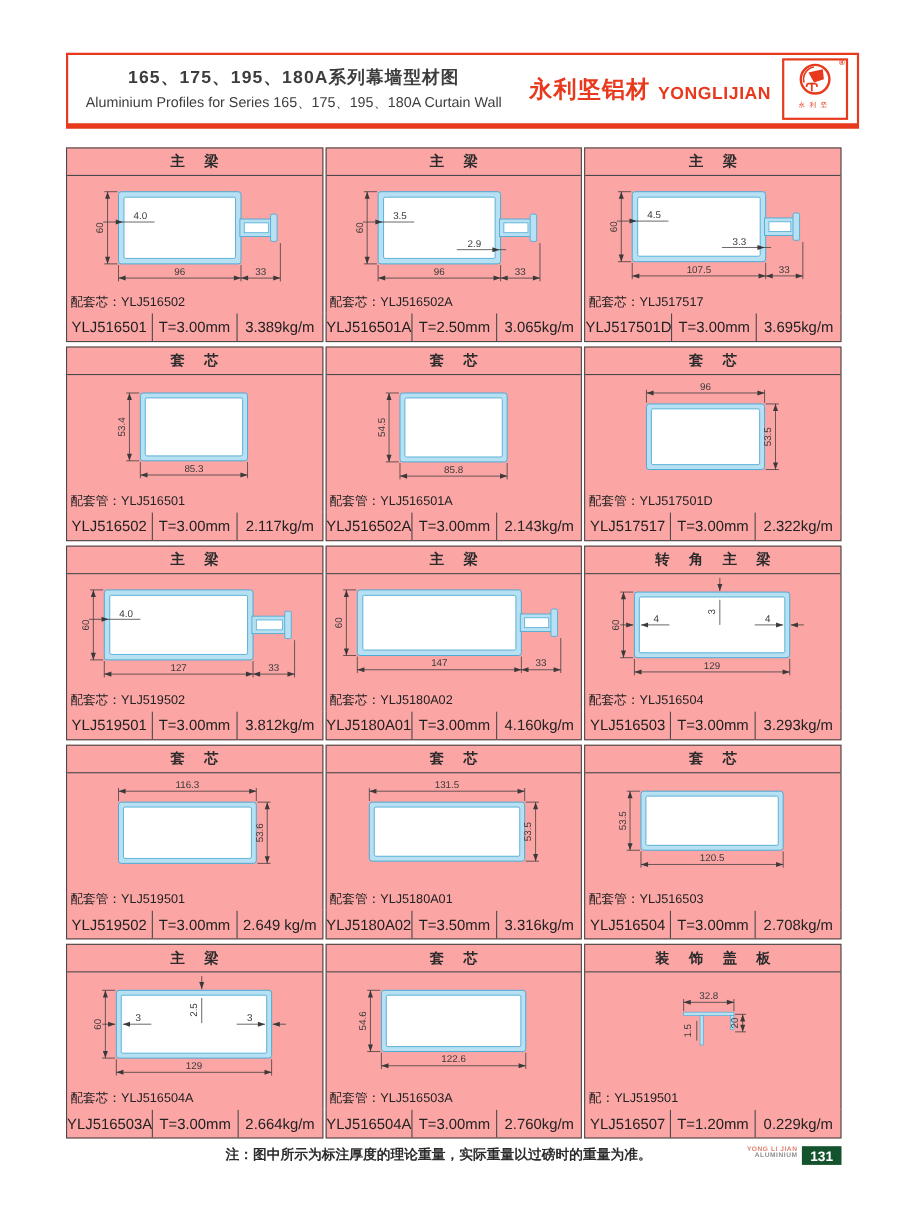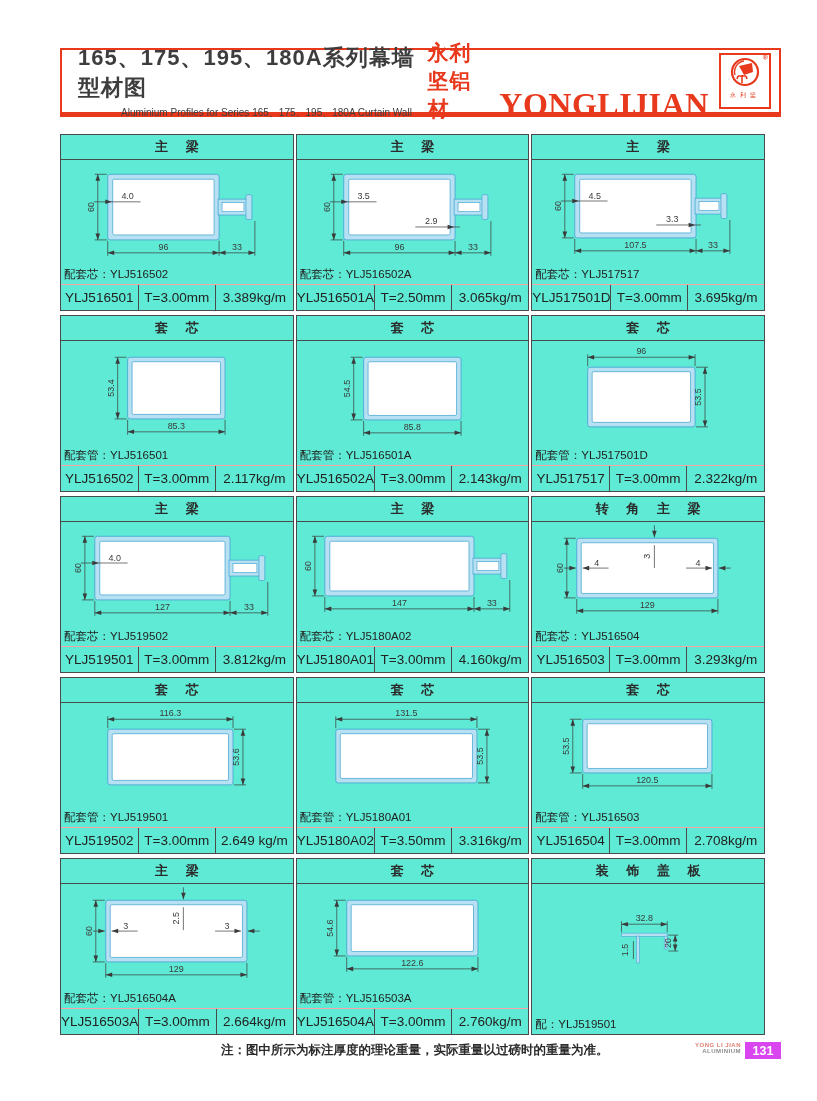--- a/index.html
+++ b/index.html
@@ -4,54 +4,54 @@
 <style>
   html,body{margin:0;padding:0;background:#ffffff;}
   .page{position:relative;width:817px;height:1101px;background:#fff;
         font-family:"Liberation Sans","DejaVu Sans",sans-serif;color:#222;overflow:hidden;}
 
   
   .header{position:absolute;left:60px;top:48px;width:701px;height:62px;
           border:2px solid #e8391d;border-bottom-width:5px;
           display:flex;align-items:center;padding:0 8px;background:#fff;}
   .titles{display:flex;flex-direction:column;justify-content:center;padding-left:8px;}
-  .title-cn{font-size:22px;font-weight:bold;color:#3d3d3d;letter-spacing:1px;}
-  .title-en{font-size:10px;color:#3d3d3d;margin-top:3px;margin-left:43px;}
+  .title-cn{font-size:16px;font-weight:bold;color:#3d3d3d;letter-spacing:1px;text-align:center;}
+  .title-en{font-size:13px;color:#3d3d3d;margin-top:3px;}
   .hspacer{flex:1;}
   .brand{display:flex;align-items:flex-end;margin-right:10px;}
   .brand-cn{font-size:21px;font-weight:900;color:#e8391d;margin-right:7px;letter-spacing:1px;}
-  .brand-en{font-size:32px;font-weight:900;color:#e8391d;letter-spacing:0.5px;font-family:Liberation Serif, serif;}
+  .brand-en{font-size:16px;font-weight:900;color:#e8391d;letter-spacing:0.5px;}
   .logo{position:relative;width:56px;height:52px;border:2px solid #e8391d;background:#fff;
         display:flex;flex-direction:column;align-items:center;justify-content:flex-start;}
   .logo .reg{position:absolute;top:-1px;right:1px;font-size:7px;color:#e8391d;font-weight:bold;}
   .logo-text{font-size:6px;color:#e8391d;letter-spacing:4px;margin-top:-2px;white-space:nowrap;}
 
   
   .grid{position:absolute;left:60px;top:134px;width:705px;
         display:grid;grid-template-columns:repeat(3,1fr);gap:4px 2px;}
-  .block{border:1px solid #4a4a4a;height:175px;display:flex;flex-direction:column;background:#5eead4;}
+  .block{border:1px solid #4a4a4a;height:175px;display:flex;flex-direction:column;background:#fca5a5;}
   .block-title{height:24px;border-bottom:1px solid #4a4a4a;display:flex;align-items:center;
                justify-content:center;font-size:13px;font-weight:bold;color:#2b2b2b;
                letter-spacing:7px;text-indent:7px;}
   .block-body{flex:1;position:relative;}
   .block-body svg{position:absolute;left:0;top:0;width:100%;height:100%;}
   .block-note{position:absolute;left:3px;bottom:2px;font-size:11.5px;color:#222;}
   .block-spec{height:25px;border-top:1px solid #fca5a5;display:flex;font-size:13.5px;}
   .spec-cell{flex:1;display:flex;align-items:center;justify-content:center;
              border-right:1px solid #4a4a4a;white-space:nowrap;}
   .spec-cell.last{border-right:none;}
 
   
-  .footer{position:absolute;left:76px;top:1042px;width:705px;display:flex;align-items:flex-start;}
+  .footer{position:absolute;left:60px;top:1042px;width:705px;display:flex;align-items:flex-start;}
   .foot-note{margin-left:145px;font-size:12.5px;font-weight:bold;color:#2b2b2b;}
   .fspacer{flex:1;}
   .pagebrand{text-align:right;margin-right:4px;line-height:1.05;}
   .pagebrand .l1{font-size:6px;font-weight:bold;color:#e0806f;letter-spacing:0.5px;}
   .pagebrand .l2{font-size:6px;font-weight:bold;color:#8d8d8d;letter-spacing:0.5px;}
-  .pagenum{background:#d946ef;color:#fff;font-weight:bold;font-size:12.5px;
+  .pagenum{background:#14532d;color:#fff;font-weight:bold;font-size:12.5px;
            width:36px;height:17px;display:flex;align-items:center;justify-content:center;}
 </style>
 </head>
 <body>
 
 <div class="page">
 
   <div class="header">
     <div class="titles">
       <div class="title-cn">165、175、195、180A系列幕墙型材图</div>
@@ -556,20 +556,25 @@
             <text x="97" y="53" font-size="9" fill="#3a3a3a" text-anchor="middle" transform="rotate(-90 97 53)">1.5</text>
             <line x1="144" y1="38" x2="144" y2="54" stroke="#3a3a3a" stroke-width="0.7"></line>
             <polygon points="144,38 141.7,44.5 146.3,44.5" fill="#3a3a3a"></polygon>
             <polygon points="144,54 141.7,47.5 146.3,47.5" fill="#3a3a3a"></polygon>
             <line x1="137" y1="38" x2="147" y2="38" stroke="#3a3a3a" stroke-width="0.7"></line>
             <line x1="137" y1="54" x2="147" y2="54" stroke="#3a3a3a" stroke-width="0.7"></line>
             <text x="140" y="46" font-size="9" fill="#3a3a3a" text-anchor="middle" transform="rotate(-90 140 46)">20</text>
           </svg>
           <div class="block-note">配：YLJ519501</div>
         </div>
+        <div class="block-spec">
+          <div class="spec-cell">YLJ516507</div>
+          <div class="spec-cell">T=1.20mm</div>
+          <div class="spec-cell last">0.229kg/m</div>
+        </div>
       </div>
     </div>
 
   <div class="footer">
     <div class="foot-note">注：图中所示为标注厚度的理论重量，实际重量以过磅时的重量为准。</div>
     <div class="fspacer"></div>
     <div class="pagebrand">
       <div class="l1">YONG LI JIAN</div>
       <div class="l2">ALUMINIUM</div>
     </div>

